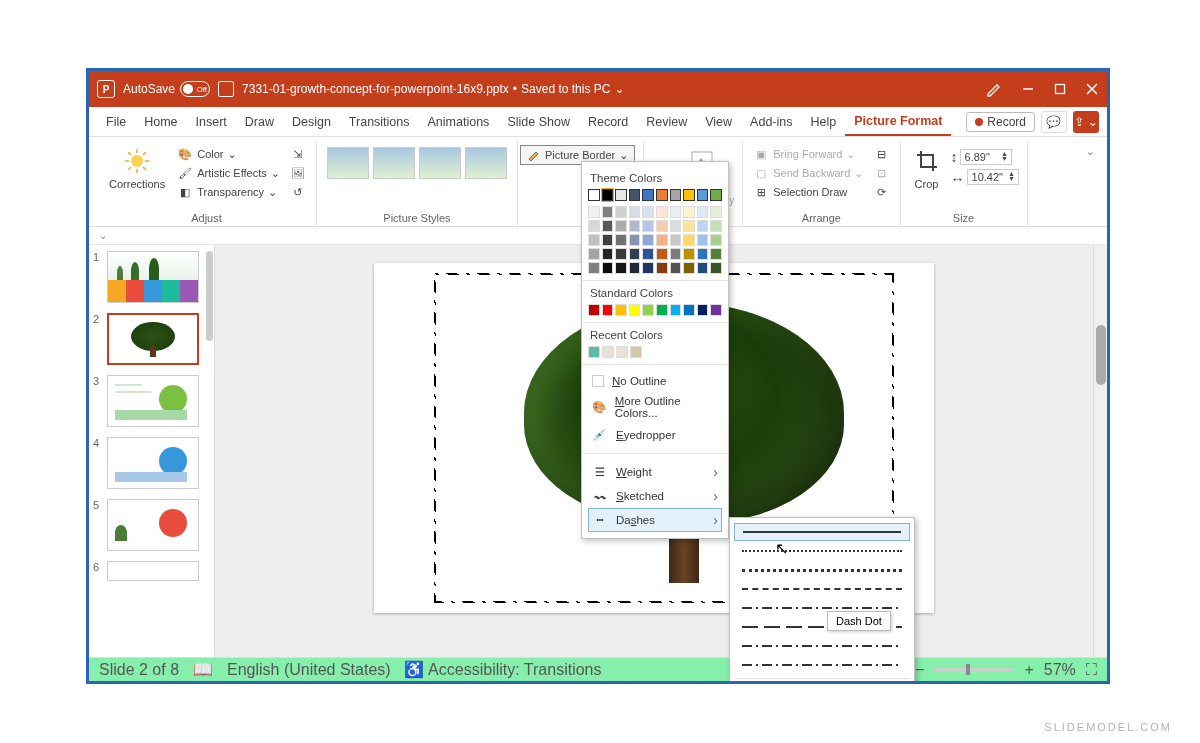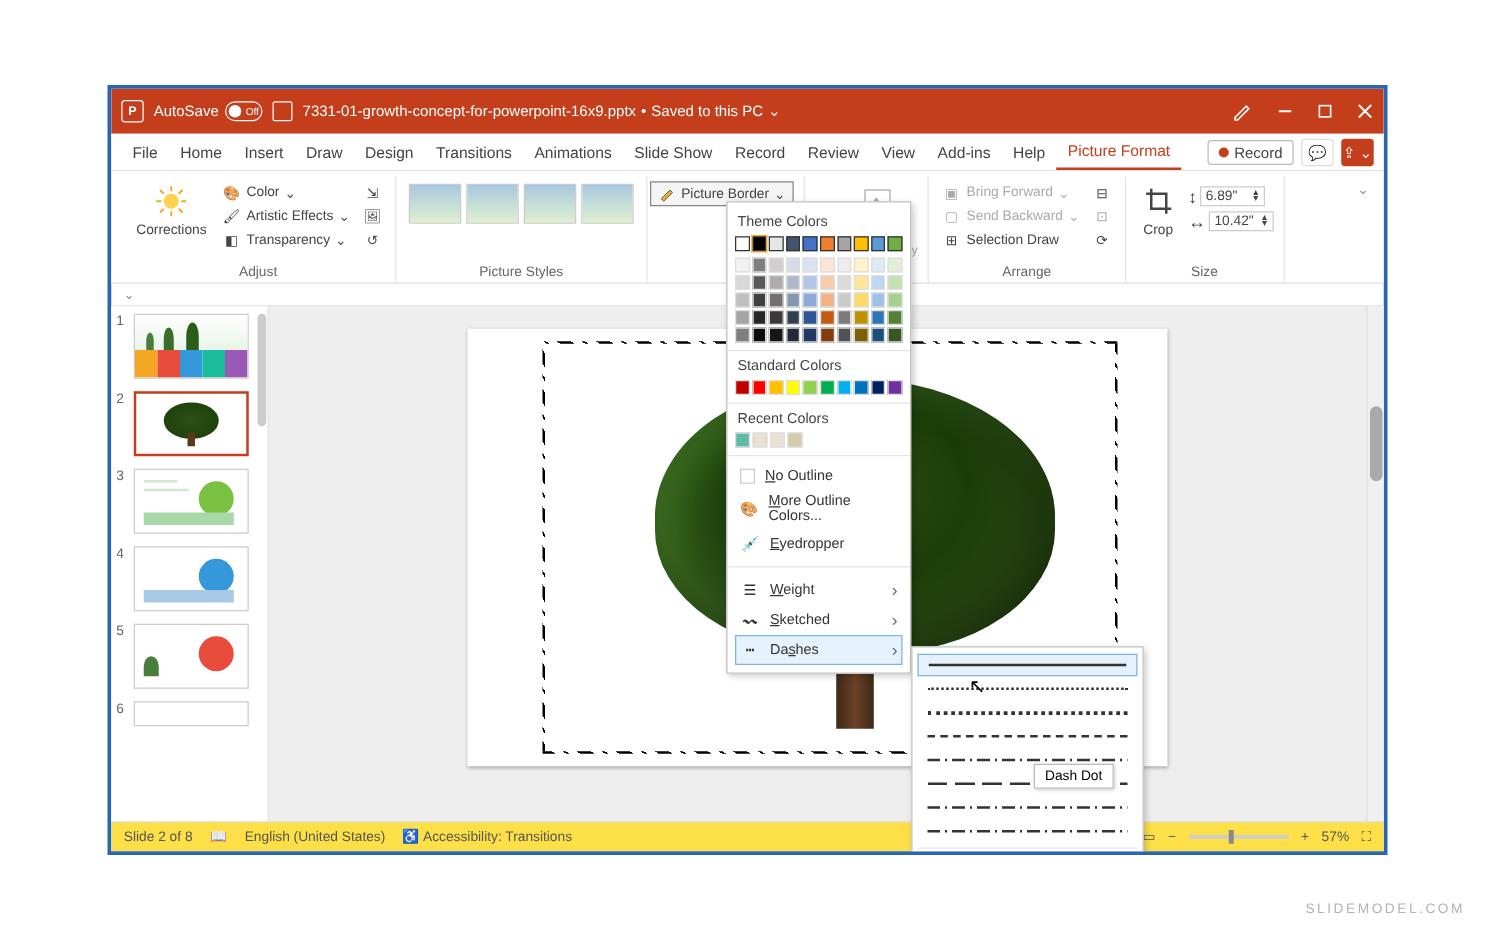--- a/index.html
+++ b/index.html
@@ -11,21 +11,21 @@
 .toggle-pill{width:30px;height:16px;border:1.5px solid #fff;border-radius:8px;position:relative;display:flex;align-items:center;padding:0 2px;font-size:8px;justify-content:flex-end}
 .toggle-pill::before{content:'';width:10px;height:10px;background:#fff;border-radius:50%;position:absolute;left:2px}
 .save-icon{width:16px;height:16px;border:1.5px solid #fff;border-radius:2px}
 .filename{font-size:12px;display:flex;align-items:center;gap:4px}
 .searchbox{flex:1;max-width:260px;height:26px;background:#d46844;border-radius:4px;display:flex;align-items:center;padding:0 10px;gap:8px;margin-left:15px;color:#f0d5cc}
 .searchbox svg{width:14px;height:14px}
 .title-right{margin-left:auto;display:flex;gap:18px;align-items:center}
 .title-right .winbtn{width:14px;height:14px;display:flex;align-items:center;justify-content:center}
 .tabbar{height:30px;background:#fff;display:flex;align-items:center;padding:0 8px;font-size:12.5px;color:#444;border-bottom:1px solid #e0e0e0}
 .tab{padding:0 9px;height:100%;display:flex;align-items:center;cursor:pointer}
-.tab.active{color:#c43e1c;border-bottom:2px solid #c43e1c;font-weight:400}
+.tab.active{color:#c43e1c;border-bottom:2px solid #c43e1c;font-weight:700}
 .tab-right{margin-left:auto;display:flex;align-items:center;gap:6px}
 .record-btn{border:1px solid #bbb;border-radius:3px;padding:2px 8px;font-size:12px;display:flex;align-items:center;gap:4px}
 .record-btn::before{content:'';width:8px;height:8px;background:#c43e1c;border-radius:50%}
 .iconbtn{width:26px;height:22px;border:1px solid #ddd;border-radius:3px;display:flex;align-items:center;justify-content:center;font-size:12px}
 .sharebtn{background:#c43e1c;color:#fff;border:none}
 .ribbon{height:90px;background:#fff;border-bottom:1px solid #ddd;display:flex;padding:4px 8px 0;font-size:11px;color:#444}
 .rgroup{border-right:1px solid #e5e5e5;padding:0 8px;display:flex;flex-direction:column}
 .rgroup-body{flex:1;display:flex;align-items:flex-start;gap:6px;padding-top:4px}
 .rgroup-label{text-align:center;font-size:11px;color:#666;padding:2px 0}
 .bigbtn{display:flex;flex-direction:column;align-items:center;gap:3px;padding:2px 4px;font-size:11px}
@@ -46,21 +46,21 @@
 .thumb{width:92px;height:52px;border:1px solid #ccc;background:#fff;position:relative;overflow:hidden}
 .thumb.active{border:2px solid #c43e1c}
 .canvas-area{flex:1;position:relative;background:#eee;display:flex;align-items:flex-start;justify-content:center;padding:18px 40px}
 .slide{width:560px;height:350px;background:#fff;box-shadow:0 1px 3px rgba(0,0,0,.3);position:relative}
 .tree-border{position:absolute;left:60px;top:10px;right:40px;bottom:10px;border:2.5px dashed #000;border-style:dashed}
 .tree{position:absolute;left:150px;top:40px;width:320px;height:280px}
 .tree-crown{width:320px;height:220px;background:radial-gradient(ellipse at 50% 40%,#2d5016,#1a3d0a 40%,#2d5016 70%,#1a3d0a);border-radius:50% 50% 45% 45%;position:relative;box-shadow:inset -20px -10px 40px rgba(0,0,0,.4),inset 20px 10px 30px rgba(100,180,60,.3)}
 .tree-trunk{width:30px;height:80px;background:linear-gradient(90deg,#3d2817,#6b4226,#3d2817);margin:-20px auto 0}
 .vscroll{width:14px;background:#f0f0f0;border-left:1px solid #ddd;position:relative}
 .vscroll-thumb{position:absolute;top:80px;width:10px;left:2px;height:60px;background:#aaa;border-radius:5px}
-.statusbar{height:24px;background:#fde047;border-top:1px solid #ddd;display:flex;align-items:center;padding:0 10px;font-size:11px;color:#555;gap:14px}
+.statusbar{height:24px;background:#86efac;border-top:1px solid #ddd;display:flex;align-items:center;padding:0 10px;font-size:16px;color:#555;gap:14px}
 .status-right{margin-left:auto;display:flex;align-items:center;gap:10px}
 .zoom-slider{width:80px;height:3px;background:#ccc;position:relative}
 .zoom-slider::after{content:'';position:absolute;left:40%;top:-4px;width:4px;height:11px;background:#888}
 .dropdown{position:absolute;left:492px;top:90px;width:148px;background:#fff;border:1px solid #c0c0c0;box-shadow:2px 2px 6px rgba(0,0,0,.25);padding:6px;font-size:11.5px;z-index:100}
 .dd-section-title{font-size:11.5px;color:#444;margin:4px 2px 5px}
 .color-row{display:flex;gap:2px;margin-bottom:2px}
 .color-sw{width:12px;height:12px;border:1px solid #ddd}
 .color-sw.bordered{border:1px solid #333}
 .dd-sep{height:1px;background:#e5e5e5;margin:6px -6px}
 .dd-item{display:flex;align-items:center;gap:8px;padding:4px 4px;font-size:11.5px;color:#333}

